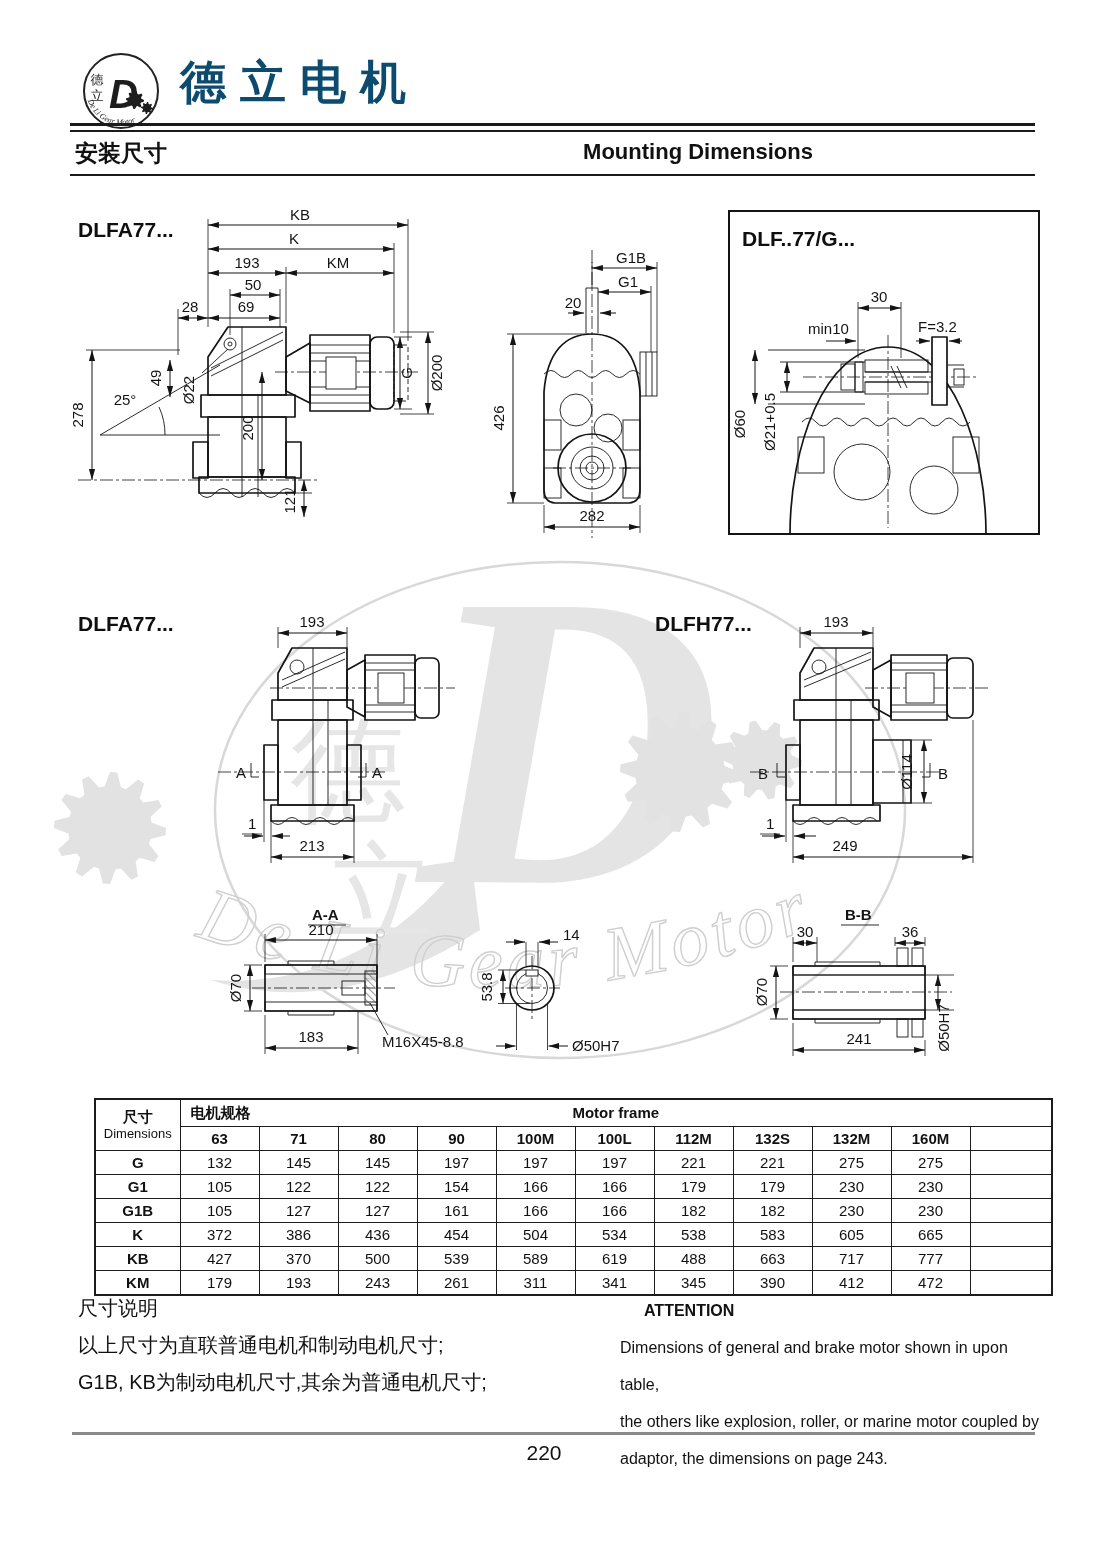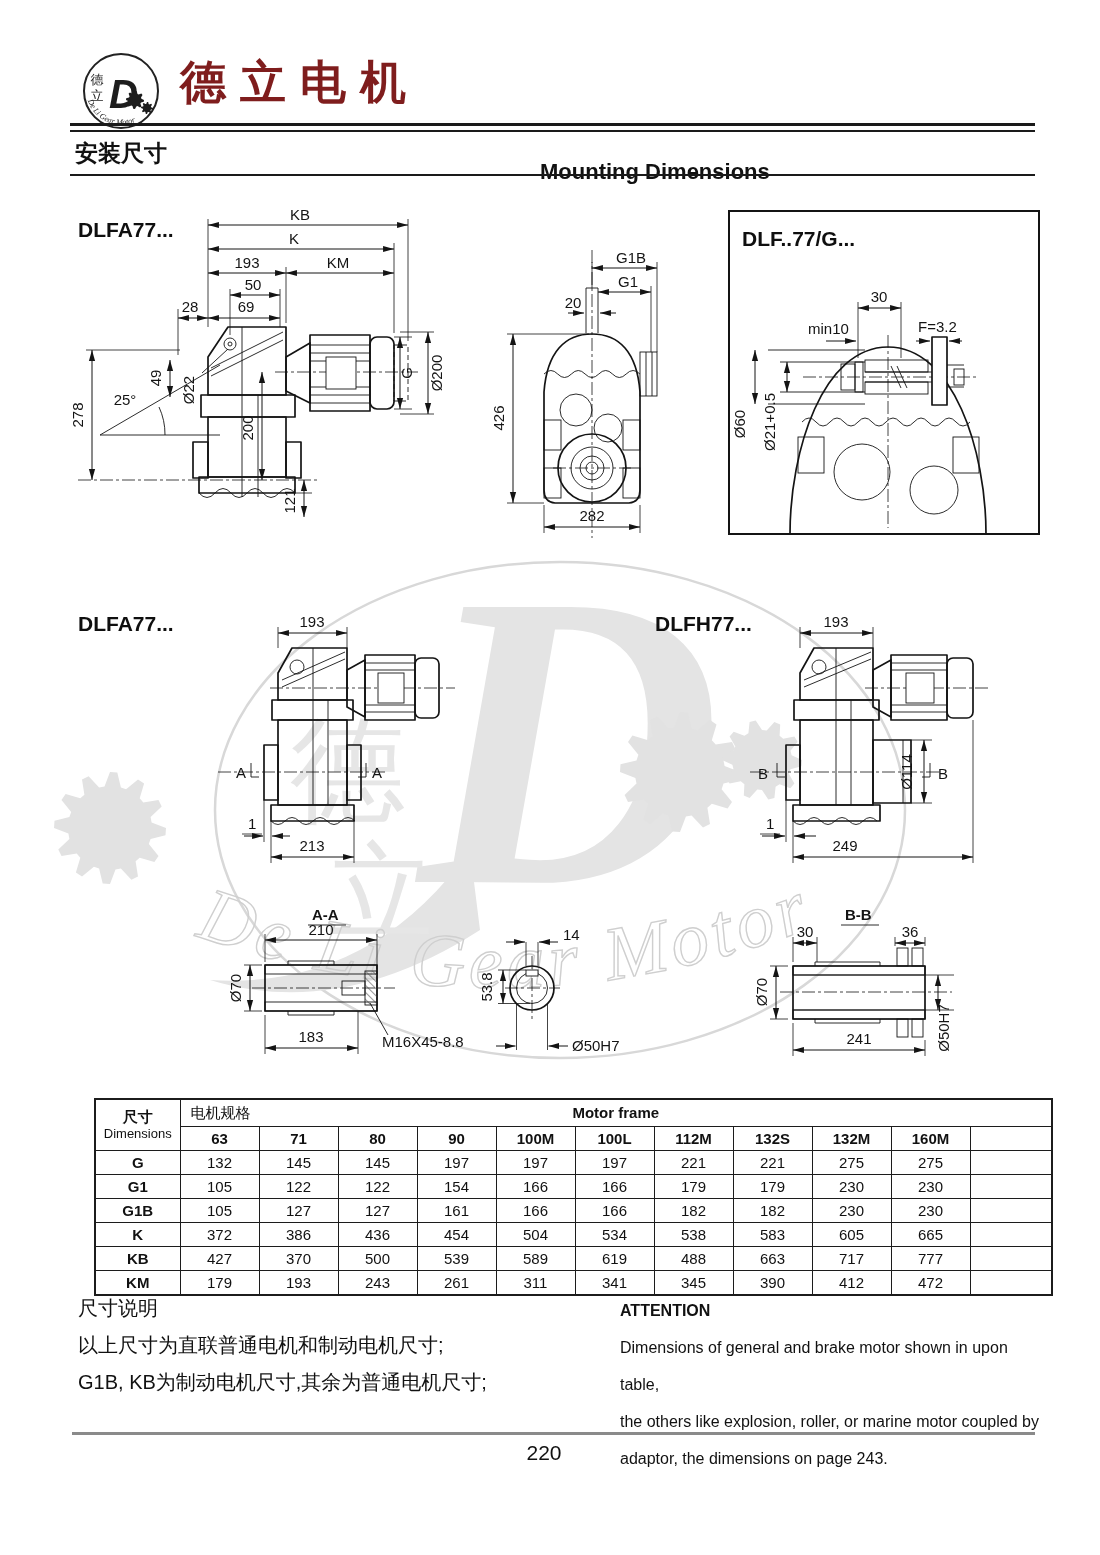--- a/index.html
+++ b/index.html
@@ -1,27 +1,27 @@
 <!DOCTYPE html>
 <html><head>
 <meta charset="utf-8">
 <style>
   html,body{margin:0;padding:0;background:#fff;}
   #page{position:relative;width:1100px;height:1555px;background:#ffffff;overflow:hidden;
         font-family:"Liberation Sans",sans-serif;color:#111;}
   .abs{position:absolute;}
   
   #brand{left:180px;top:52px;font-family:"Liberation Serif",serif;font-weight:900;
-         font-size:46px;letter-spacing:14px;color:#7f1d1d;}
+         font-size:46px;letter-spacing:14px;color:#0c4a6e;}
   .rule{background:#1a1a1a;}
   #rule1{left:70px;top:123px;width:965px;height:3px;}
   #rule2{left:70px;top:130px;width:965px;height:2px;}
   #rule3{left:70px;top:174px;width:965px;height:2px;}
   #title-zh{left:75px;top:138px;font-size:23px;font-weight:bold;}
-  #title-en{left:540px;top:139px;width:316px;text-align:left;font-size:22px;font-weight:bold;margin-top:20px;}
+  #title-en{left:540px;top:139px;width:316px;text-align:center;font-size:22px;font-weight:bold;}
   
   svg text{font-family:"Liberation Sans",sans-serif;}
   .dt{font-size:15px;fill:#141414;}
   .dl{font-size:21px;font-weight:bold;fill:#0f0f0f;}
   .ol{fill:none;stroke:#141414;stroke-width:1.7;stroke-linejoin:round;}
   .tl{fill:none;stroke:#141414;stroke-width:.9;}
   .ext{stroke:#141414;stroke-width:.8;fill:none;}
   .cl{fill:none;stroke:#141414;stroke-width:.8;stroke-dasharray:13 3 3 3;}
   .dim{stroke:#141414;stroke-width:1;fill:none;marker-start:url(#ar);marker-end:url(#ar);}
   .dima{stroke:#141414;stroke-width:1;fill:none;marker-end:url(#ar);}
@@ -39,28 +39,28 @@
   .z1{z-index:1;}
   
   #dimtable{left:94px;top:1098px;width:957px;}
   table{border-collapse:collapse;table-layout:fixed;width:957px;}
   td,th{border:1.6px solid #1c1c1c;font-size:15px;text-align:center;padding:0;
         height:23px;color:#111;background:transparent;}
   thead th{font-weight:bold;}
   table{border:2.5px solid #1c1c1c;}
   .rowhead{font-weight:bold;}
   #frame-merged{position:relative;text-align:center;height:26px;line-height:26px;}
-  #frame-merged .zh{position:absolute;left:10px;top:0;font-weight:normal;}
+  #frame-merged .zh{position:absolute;left:10px;top:0;font-weight:bold;}
   .dimhead div{line-height:17px;}
   .dimhead .en{font-size:13px;font-weight:normal;}
   
   .notes{font-size:20px;line-height:37px;}
   #notes-zh{left:78px;top:1290px;width:480px;}
   #notes-en{left:620px;top:1292px;width:430px;font-size:16px;line-height:37px;}
-  #notes-en .t{font-weight:bold;}
+  #notes-en .t{font-weight:bold;margin-left:24px;}
   
   #footrule{left:72px;top:1432px;width:963px;height:3px;background:#8a8a8a;}
   #pageno{left:0;top:1441px;width:1088px;text-align:center;font-size:21px;}
 </style>
 </head>
 <body>
 
 <div id="page">
 
   <svg width="0" height="0" style="position:absolute">

